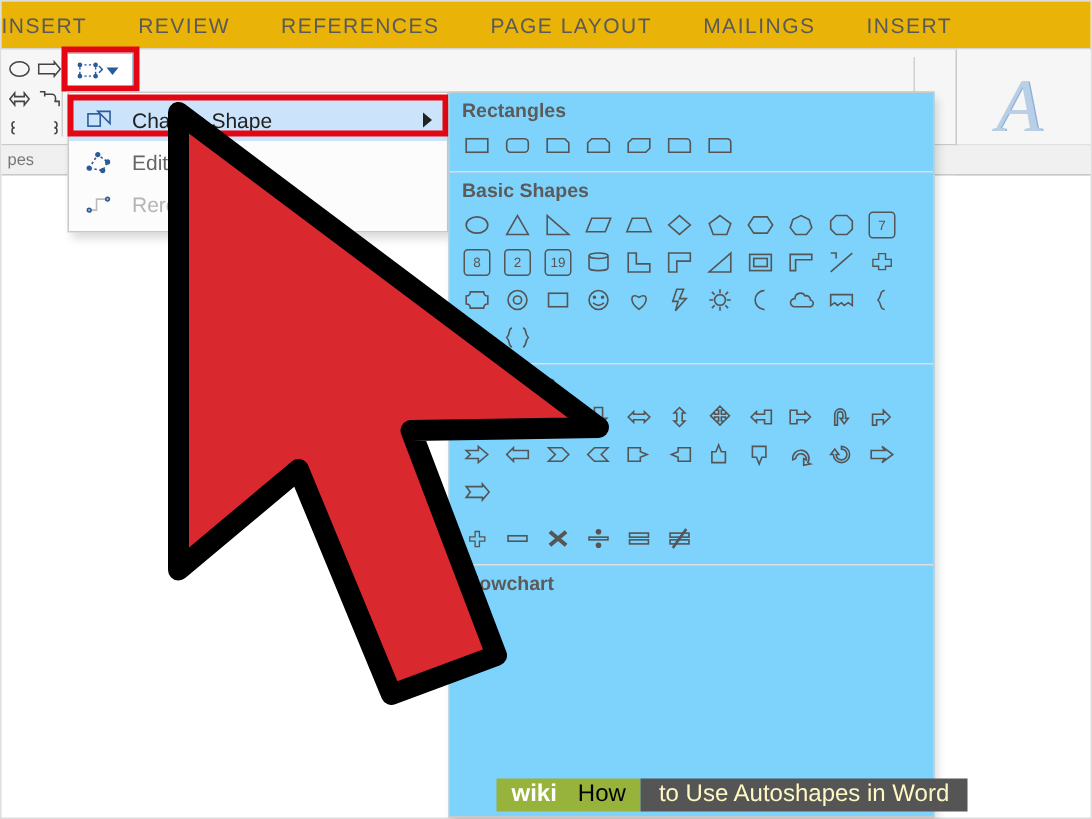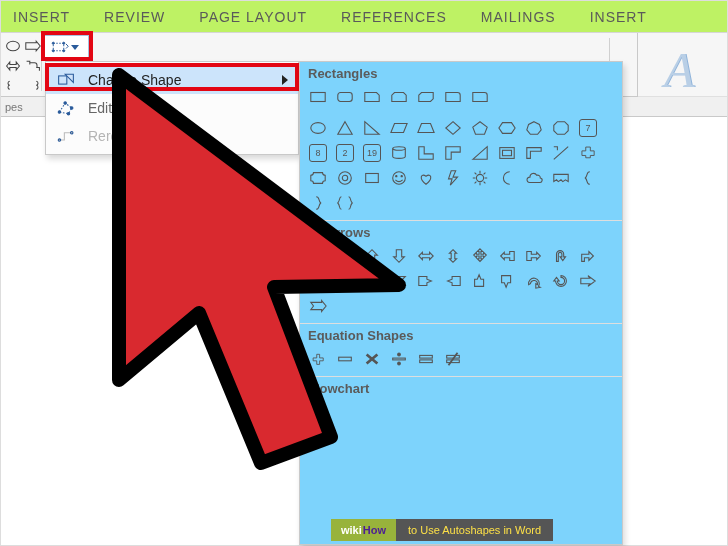--- a/index.html
+++ b/index.html
@@ -1,22 +1,22 @@
 <!DOCTYPE html>
 <html><head>
 <meta charset="utf-8">
 <style>
 html,body{margin:0;padding:0;font-family:"Segoe UI",Arial,sans-serif;box-sizing:border-box;overflow:hidden;background:#fff}
 *{box-sizing:border-box}
 #stage{position:relative;width:728px;height:546px;border:1px solid #ddd;background:#fff}
 
 
-.tabs{position:absolute;left:0;top:0;right:0;height:32px;background:#bef264;
+.tabs{position:absolute;left:0;top:0;right:0;height:32px;background:#eab308;
       border-bottom:1px solid #d6d6d6;font-size:14px;letter-spacing:1px;
-      color:#5a5a5a;display:flex;align-items:center;gap:34px;padding:0 0 0 12px;
+      color:#5a5a5a;display:flex;align-items:center;gap:34px;padding:0 0 0 0;
       font-weight:400;white-space:nowrap}
 .tab{cursor:pointer}
 
 
 .ribbon{position:absolute;left:0;top:32px;right:0;height:64px;background:#f6f6f6;
         border-bottom:1px solid #c9c9c9}
 .group-sep{position:absolute;top:5px;bottom:5px;width:1px;background:#d0d0d0}
 
 
 .leftGal{position:absolute;left:0;top:0;width:40px;height:64px}
@@ -88,39 +88,39 @@
 .shapeGrid .sh svg{width:20px;height:18px;stroke:#555;fill:none;stroke-width:1.2}
 .shapeGrid .numball{width:18px;height:18px;border:1px solid #555;border-radius:3px;font-size:9px;
                     display:flex;align-items:center;justify-content:center}
 
 
 .bigCursor{position:absolute;left:78px;top:64px;width:380px;height:420px;pointer-events:none}
 .bigCursor svg{width:100%;height:100%}
 
 
 .bottomBar{position:absolute;right:4px;bottom:4px;height:22px;width:392px;
-           display:flex;align-items:flex-end;font-size:11px}
+           display:flex;align-items:flex-end;font-size:16px}
 .bottomBar .chip{height:22px;background:#98b33b;color:#fff;display:flex;align-items:center;
                  padding:0 10px;font-weight:700}
-.bottomBar .tail{height:22px;background:#555;color:#fde047;display:flex;align-items:center;padding:0 12px}
-.bottomBar .how{font-weight:700;color:#4c1d95;margin-left:1px}
+.bottomBar .tail{height:22px;background:#555;color:#fef9c3;display:flex;align-items:center;padding:0 12px}
+.bottomBar .how{font-weight:400;color:#000000;margin-left:14px}
 
 
 .greyFloor{position:absolute;left:0;right:0;bottom:0;height:56px;background:#e9e9e9;z-index:-1}
 </style>
 </head>
 <body>
 
 <div id="stage">
 
   <div class="tabs">
     <span class="tab">INSERT</span>
     <span class="tab">REVIEW</span>
+    <span class="tab">REFERENCES</span>
     <span class="tab">PAGE LAYOUT</span>
-    <span class="tab">REFERENCES</span>
     <span class="tab">MAILINGS</span>
     <span class="tab">INSERT</span>
   </div>
 
   <div class="ribbon">
 
     <div class="leftGal">
       <div class="gl" style="left:2px;top:4px">
           <svg viewBox="0 0 20 16">
             <ellipse cx="10" cy="8" rx="8" ry="6"></ellipse>
@@ -265,20 +265,21 @@
             <svg viewBox="0 0 22 20">
               <path d="M3 5h13a3 3 0 0 1 3 3v7H3z"></path>
             </svg>
           </div>
           <div class="sh">
             <svg viewBox="0 0 22 20">
               <path d="M3 5h13q3 0 3 3v7H3z"></path>
             </svg>
           </div>
         </div>
+        <div class="cat">Basic Shapes</div>
         <div class="shapeGrid">
           <div class="sh">
             <svg viewBox="0 0 22 20">
               <ellipse cx="11" cy="10" rx="8" ry="6"></ellipse>
             </svg>
           </div>
           <div class="sh">
             <svg viewBox="0 0 22 20">
               <polygon points="11,3 19,17 3,17"></polygon>
             </svg>
@@ -559,21 +560,20 @@
             <svg viewBox="0 0 22 20">
               <path d="M3 7h10l-2-3 8 6-8 6 2-3H3z"></path>
             </svg>
           </div>
           <div class="sh">
             <svg viewBox="0 0 22 20">
               <path d="M3 6h12v-2l5 6-5 6v-2H3l3-4z"></path>
             </svg>
           </div>
         </div>
-        <div class="cat">Equation Shapes</div>
         <div class="shapeGrid">
           <div class="sh">
             <svg viewBox="0 0 22 20">
               <path d="M9 4h4v5h5v4h-5v5H9v-5H4V9h5z" transform="scale(.8) translate(3 2)"></path>
             </svg>
           </div>
           <div class="sh">
             <svg viewBox="0 0 22 20">
               <rect x="4" y="8" width="14" height="4"></rect>
             </svg>

